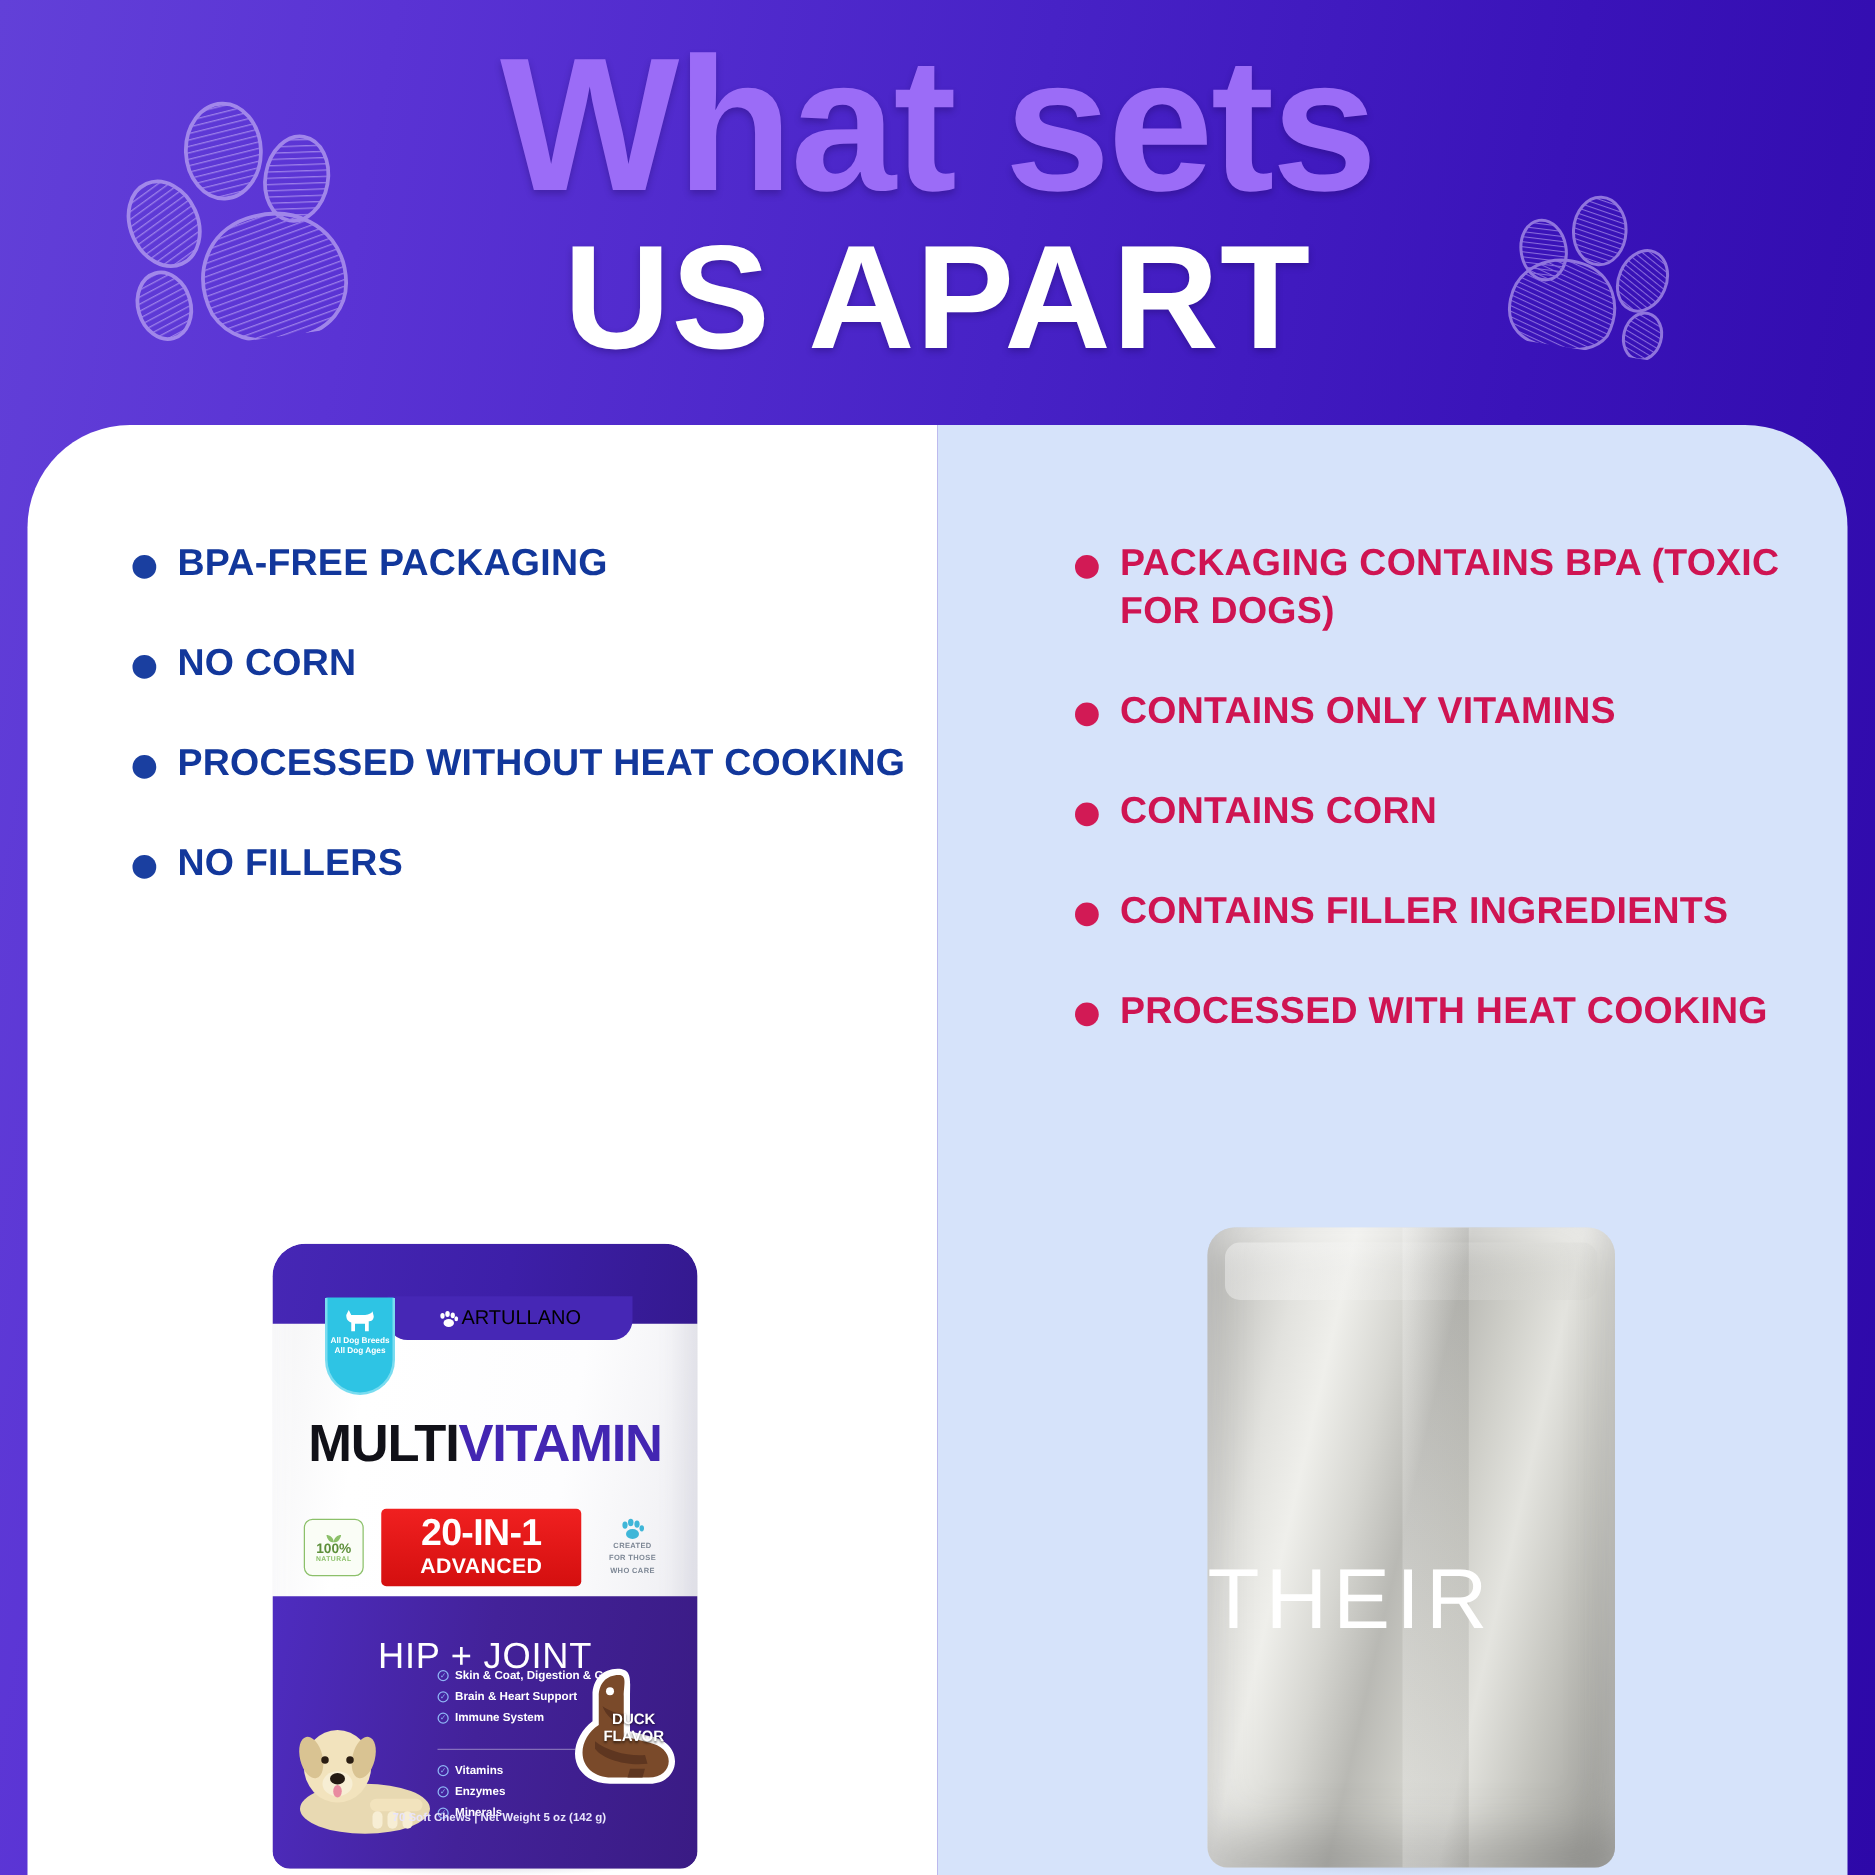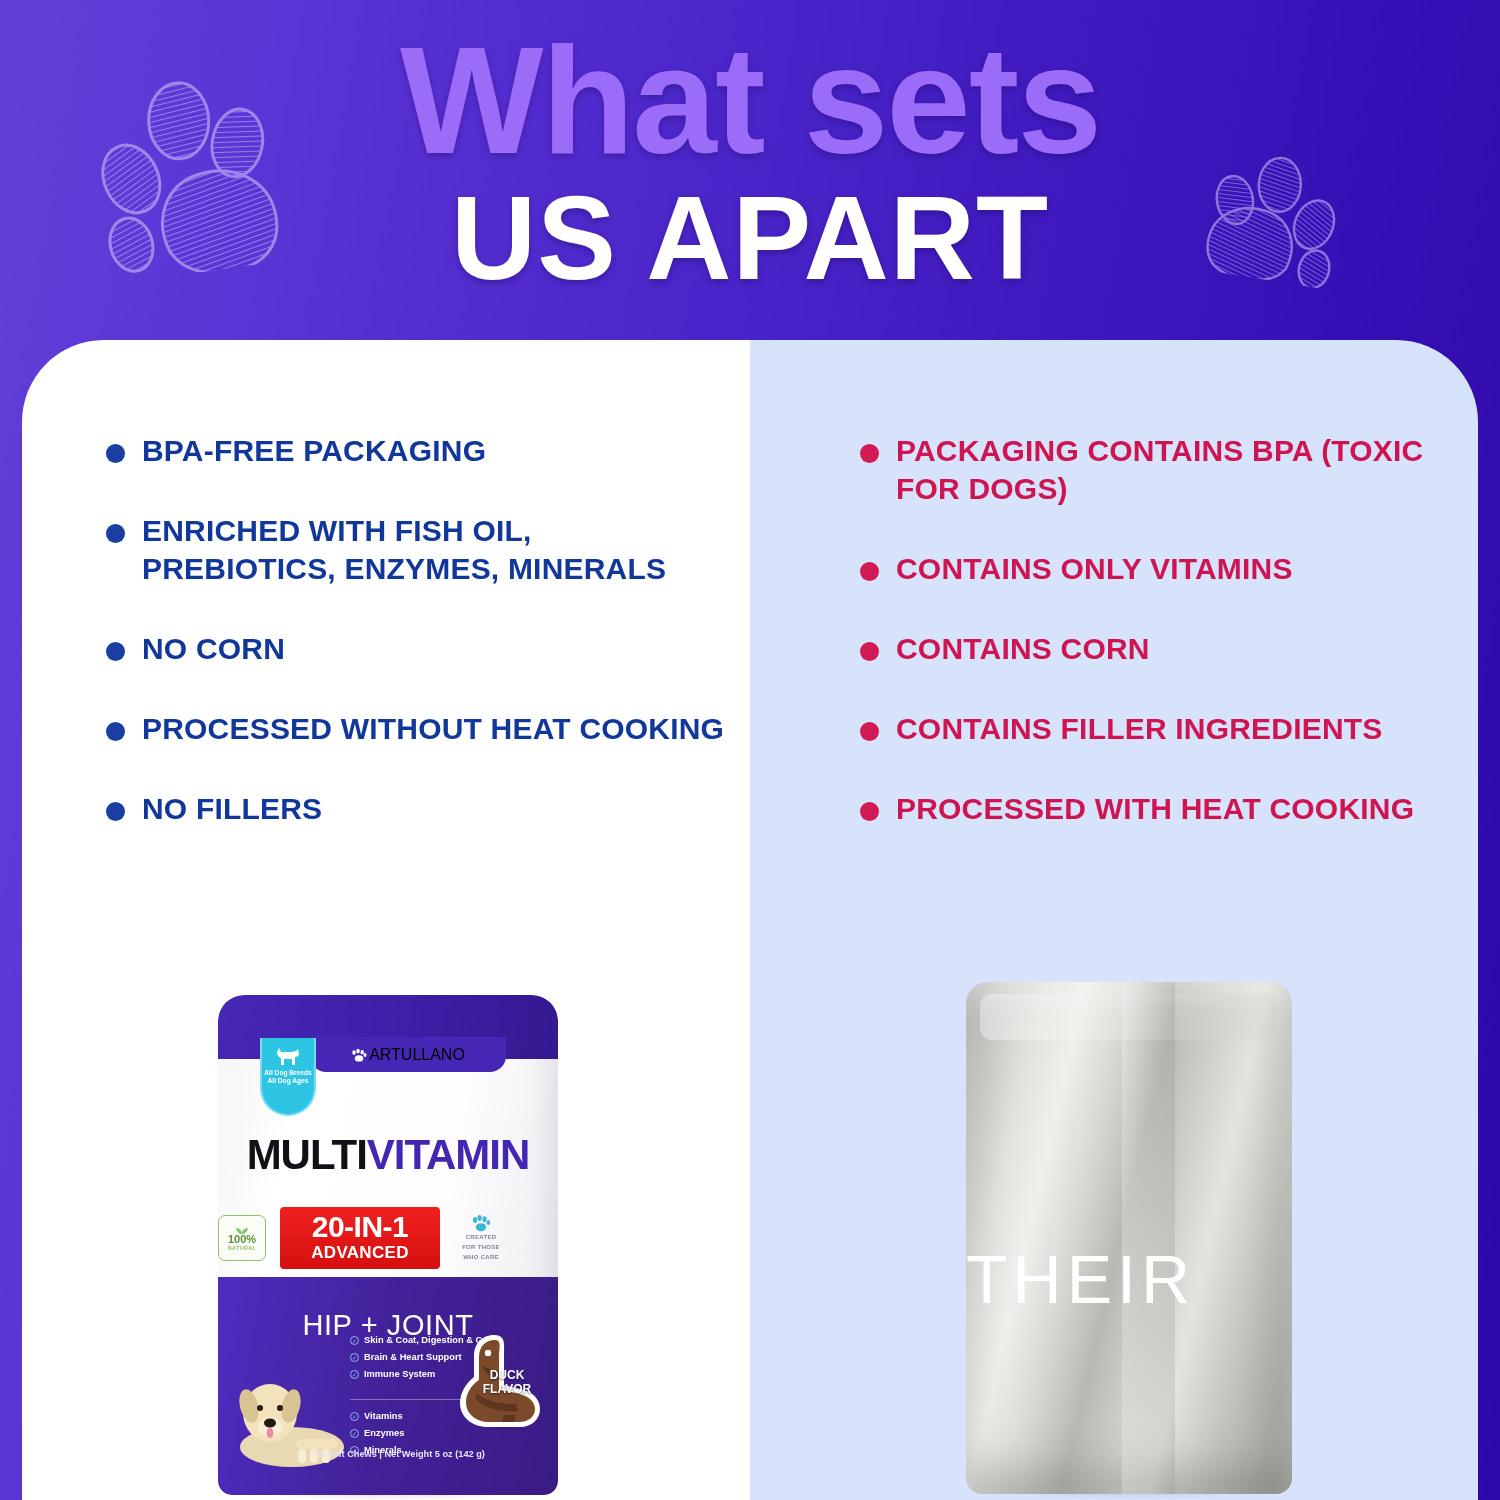--- a/index.html
+++ b/index.html
@@ -93,21 +93,21 @@
 
   #product-name {
     position:absolute; left:0; top:136px; width:100%; text-align:center;
     font-size:42px; font-weight:bold; letter-spacing:-1px;
   }
   #pn-multi { color:#111118; }
   #pn-vitamin { color:#4326b2; }
 
   #badge-row {
     position:absolute; left:0; top:208px; width:100%; height:70px;
-    display:flex; align-items:center; gap:14px;
+    display:flex; align-items:center; justify-content:center; gap:14px;
   }
   #natural-badge {
     width:48px; height:46px; border:1.6px solid #8cc06a; border-radius:7px;
     display:flex; flex-direction:column; align-items:center; justify-content:center;
     background:#fafdf6;
   }
   #natural-pct { color:#5d8f3a; font-size:11px; font-weight:bold; line-height:1; }
   #natural-word { color:#8cc06a; font-size:5.4px; font-weight:bold; letter-spacing:.4px; }
   #advanced-badge {
     width:160px; height:62px; background:linear-gradient(180deg,#f02020 0%,#d40f0f 100%);
@@ -228,24 +228,20 @@
 </div>
 
 <div id="panels">
 
   <div class="panel" id="panel-ours">
 
     <div class="bullet-list" id="list-ours">
       <div class="bullet-row">
         <span class="bullet-dot"></span>
         <span class="bullet-text">BPA-FREE PACKAGING</span>
-      </div>
-      <div class="bullet-row">
-        <span class="bullet-dot"></span>
-        <span class="bullet-text">ENRICHED WITH FISH OIL, PREBIOTICS, ENZYMES, MINERALS</span>
       </div>
       <div class="bullet-row">
         <span class="bullet-dot"></span>
         <span class="bullet-text">NO CORN</span>
       </div>
       <div class="bullet-row">
         <span class="bullet-dot"></span>
         <span class="bullet-text">PROCESSED WITHOUT HEAT COOKING</span>
       </div>
       <div class="bullet-row">

